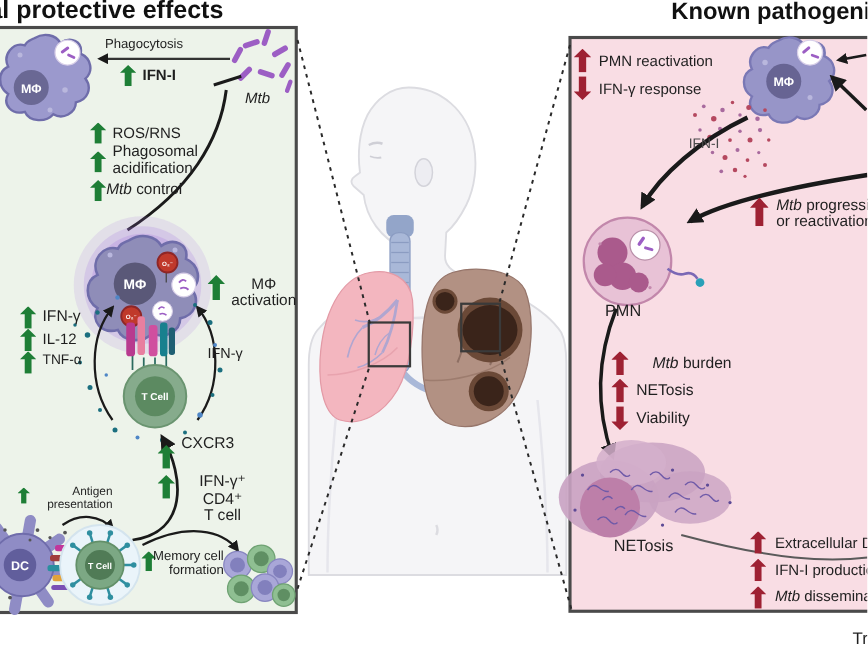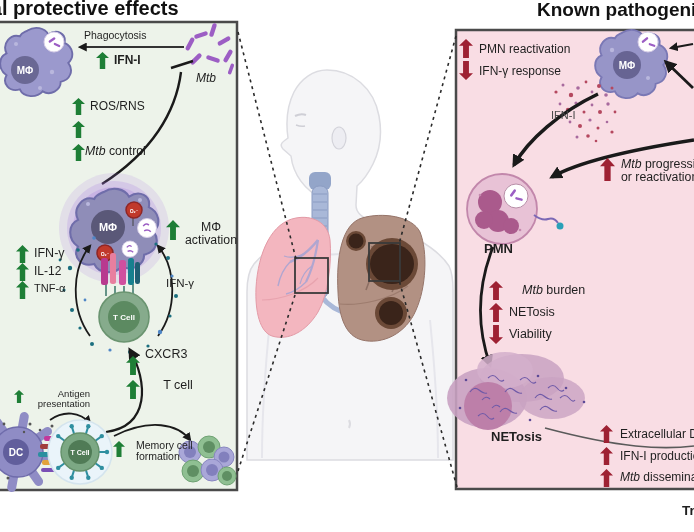--- a/index.html
+++ b/index.html
@@ -6,21 +6,21 @@
   .viewport{position:relative;width:694px;height:532px;overflow:hidden;background:#ffffff;
     font-family:"Liberation Sans","DejaVu Sans",sans-serif;color:#1c1c1c}
   .viewport > svg{position:absolute;left:0;top:0}
   .lbl{position:absolute;white-space:nowrap;line-height:1.08;color:#1f1f1f}
   .two{white-space:normal}
   .arr{position:absolute;display:block}
   .up{clip-path:polygon(50% 0,100% 36%,71% 36%,71% 100%,29% 100%,29% 36%,0 36%)}
   .down{clip-path:polygon(50% 100%,100% 64%,71% 64%,71% 0,29% 0,29% 64%,0 64%)}
   .green{background:#1e7e36}
   .red{background:#9e2133}
-  .b{font-weight:bold}
+  .b{font-weight:normal}
   .ttl{font-weight:bold;font-size:20px;color:#111}
   i{font-style:italic}
   svg text{font-family:"Liberation Sans","DejaVu Sans",sans-serif}
 </style>
 </head>
 <body>
 
 <div class="viewport">
 
 <svg width="694" height="532" viewBox="0 0 694 532">
@@ -382,20 +382,24 @@
 <div class="lbl ttl" style="left:537px;top:0px;font-size:19px">Known pathogenic effects</div>
 
 <div class="lbl" style="left:84px;top:30px;font-size:10.5px">Phagocytosis</div>
 <span class="arr up green" style="left:96px;top:52px;width:13px;height:17px"></span>
 <div class="lbl" style="left:114px;top:54px;font-size:12px;font-weight:600">IFN-I</div>
 <div class="lbl" style="left:196px;top:72px;font-size:12px"><i>Mtb</i></div>
 
 <span class="arr up green" style="left:72px;top:98px;width:13px;height:17px"></span>
 <div class="lbl" style="left:90px;top:100px;font-size:12px">ROS/RNS</div>
 <span class="arr up green" style="left:72px;top:121px;width:13px;height:17px"></span>
+<div class="lbl" style="left:90px;top:115px;font-size:12.3px">
+      <div>Phagosomal</div>
+      <div>acidification</div>
+    </div>
 <span class="arr up green" style="left:72px;top:144px;width:13px;height:17px"></span>
 <div class="lbl" style="left:85px;top:145px;font-size:12.3px"><i>Mtb</i><span> control</span></div>
 
 <span class="arr up green" style="left:16px;top:245px;width:13px;height:18px"></span>
 <div class="lbl" style="left:34px;top:247px;font-size:12.5px">IFN-γ</div>
 <span class="arr up green" style="left:16px;top:263px;width:13px;height:18px"></span>
 <div class="lbl" style="left:34px;top:265px;font-size:12px">IL-12</div>
 <span class="arr up green" style="left:16px;top:281px;width:13px;height:18px"></span>
 <div class="lbl" style="left:34px;top:283px;font-size:11px">TNF-α</div>
 
@@ -403,31 +407,32 @@
 <div class="lbl two" style="left:180px;top:221px;width:62px;text-align:center;font-size:12.3px">
       <div>MΦ</div>
       <div>activation</div>
     </div>
 <div class="lbl" style="left:166px;top:277px;font-size:11.5px">IFN-γ</div>
 
 <span class="arr up green" style="left:126px;top:356px;width:14px;height:19px"></span>
 <div class="lbl" style="left:145px;top:348px;font-size:12.5px">CXCR3</div>
 <span class="arr up green" style="left:126px;top:380px;width:14px;height:19px"></span>
 <div class="lbl two" style="left:143px;top:379px;width:70px;text-align:center;font-size:12.5px">
+      <div>IFN-γ⁺ CD4⁺</div>
       <div>T cell</div>
     </div>
 
 <span class="arr up green" style="left:14px;top:390px;width:10px;height:13px"></span>
 <div class="lbl two" style="left:26px;top:389px;width:64px;text-align:right;font-size:9.5px">
       <div>Antigen</div>
       <div>presentation</div>
     </div>
 
 <span class="arr up green" style="left:113px;top:441px;width:12px;height:16px"></span>
-<div class="lbl two" style="left:136px;top:440px;width:62px;text-align:left;font-size:10.5px">
+<div class="lbl two" style="left:117px;top:440px;width:62px;text-align:right;font-size:10.5px">
       <div>Memory cell</div>
       <div>formation</div>
     </div>
 
 <span class="arr up red" style="left:459px;top:39px;width:14px;height:19px"></span>
 <div class="lbl" style="left:479px;top:43px;font-size:12px">PMN reactivation</div>
 <span class="arr down red" style="left:459px;top:61px;width:14px;height:19px"></span>
 <div class="lbl" style="left:479px;top:65px;font-size:12px">IFN-γ response</div>
 
 <div class="lbl" style="left:551px;top:110px;font-size:11px;color:#4a4a4a">IFN-I</div>

